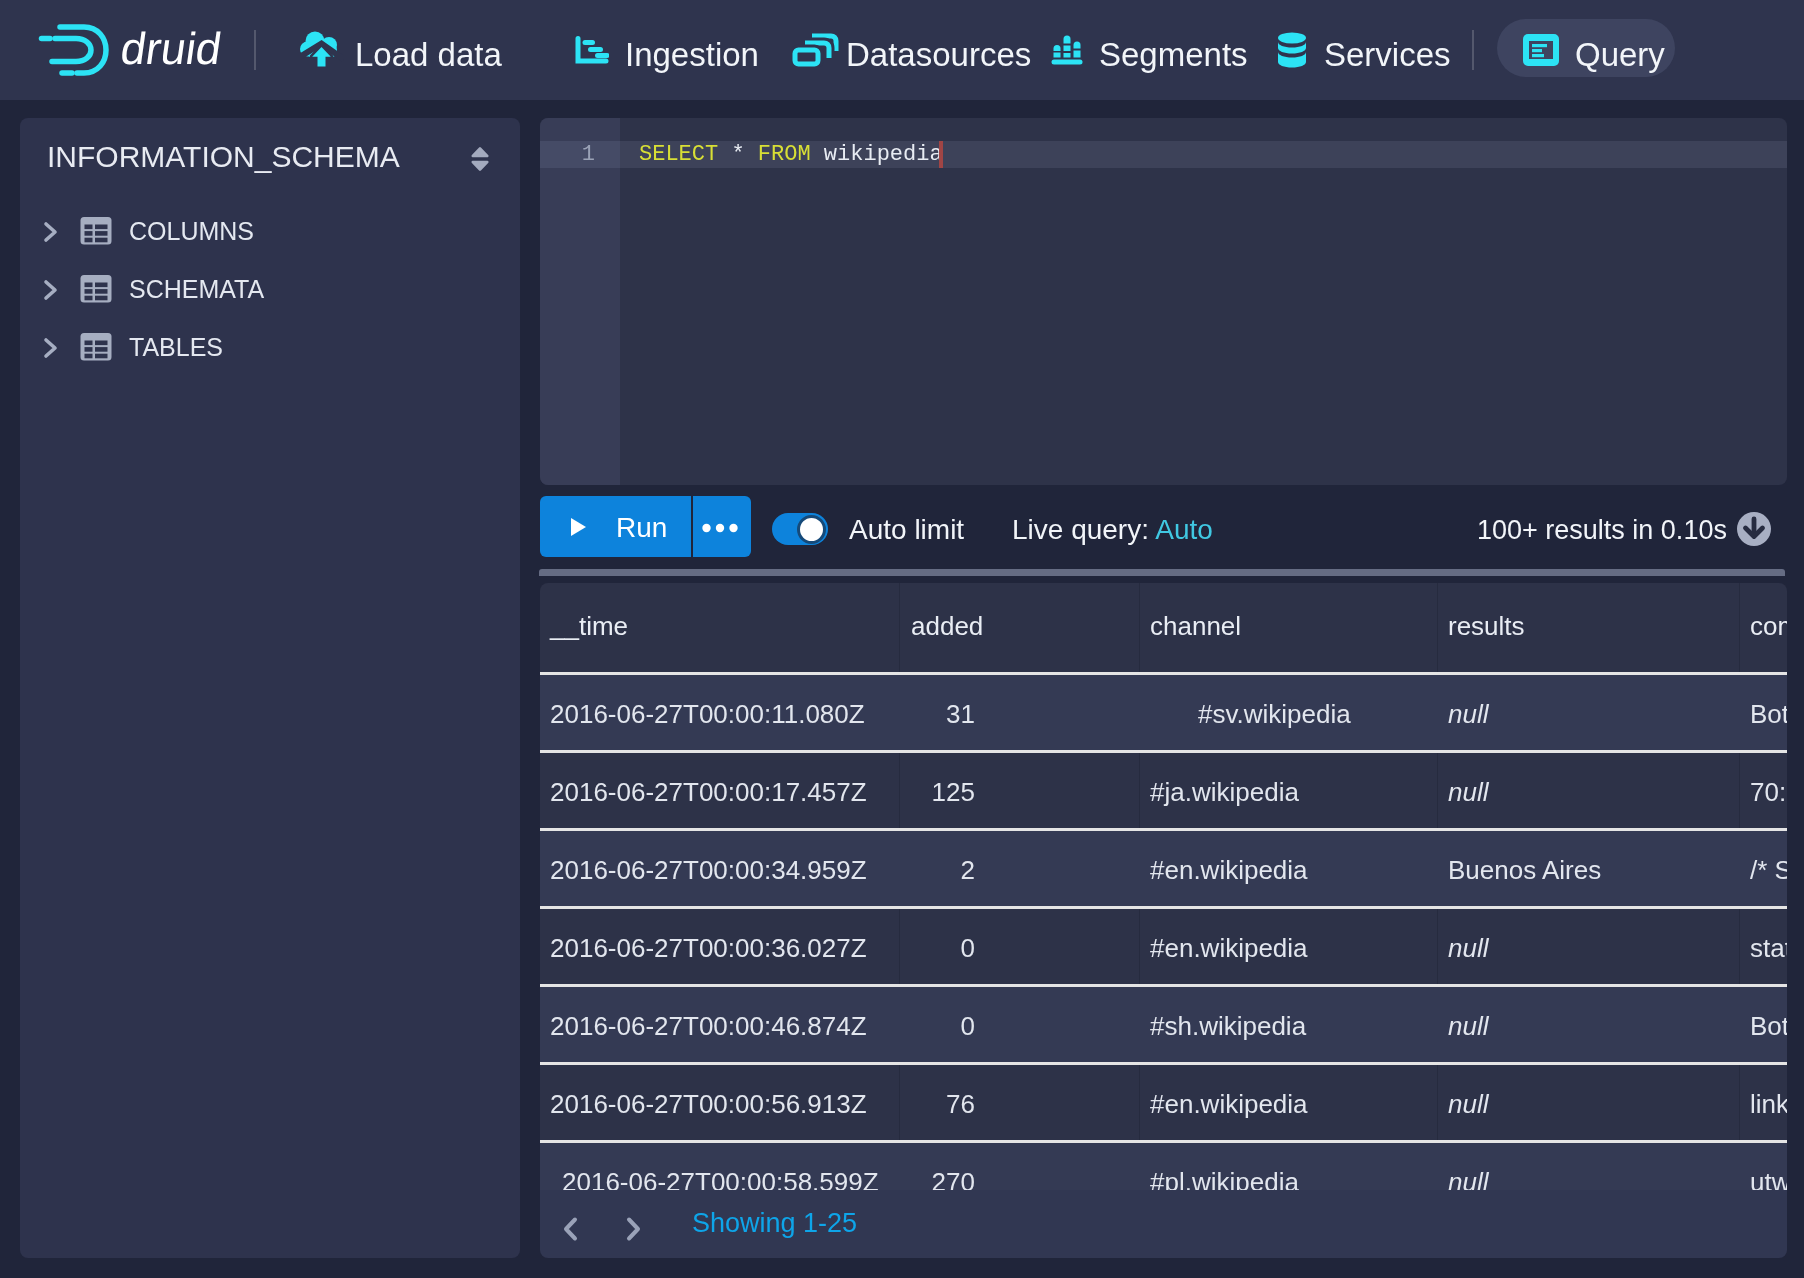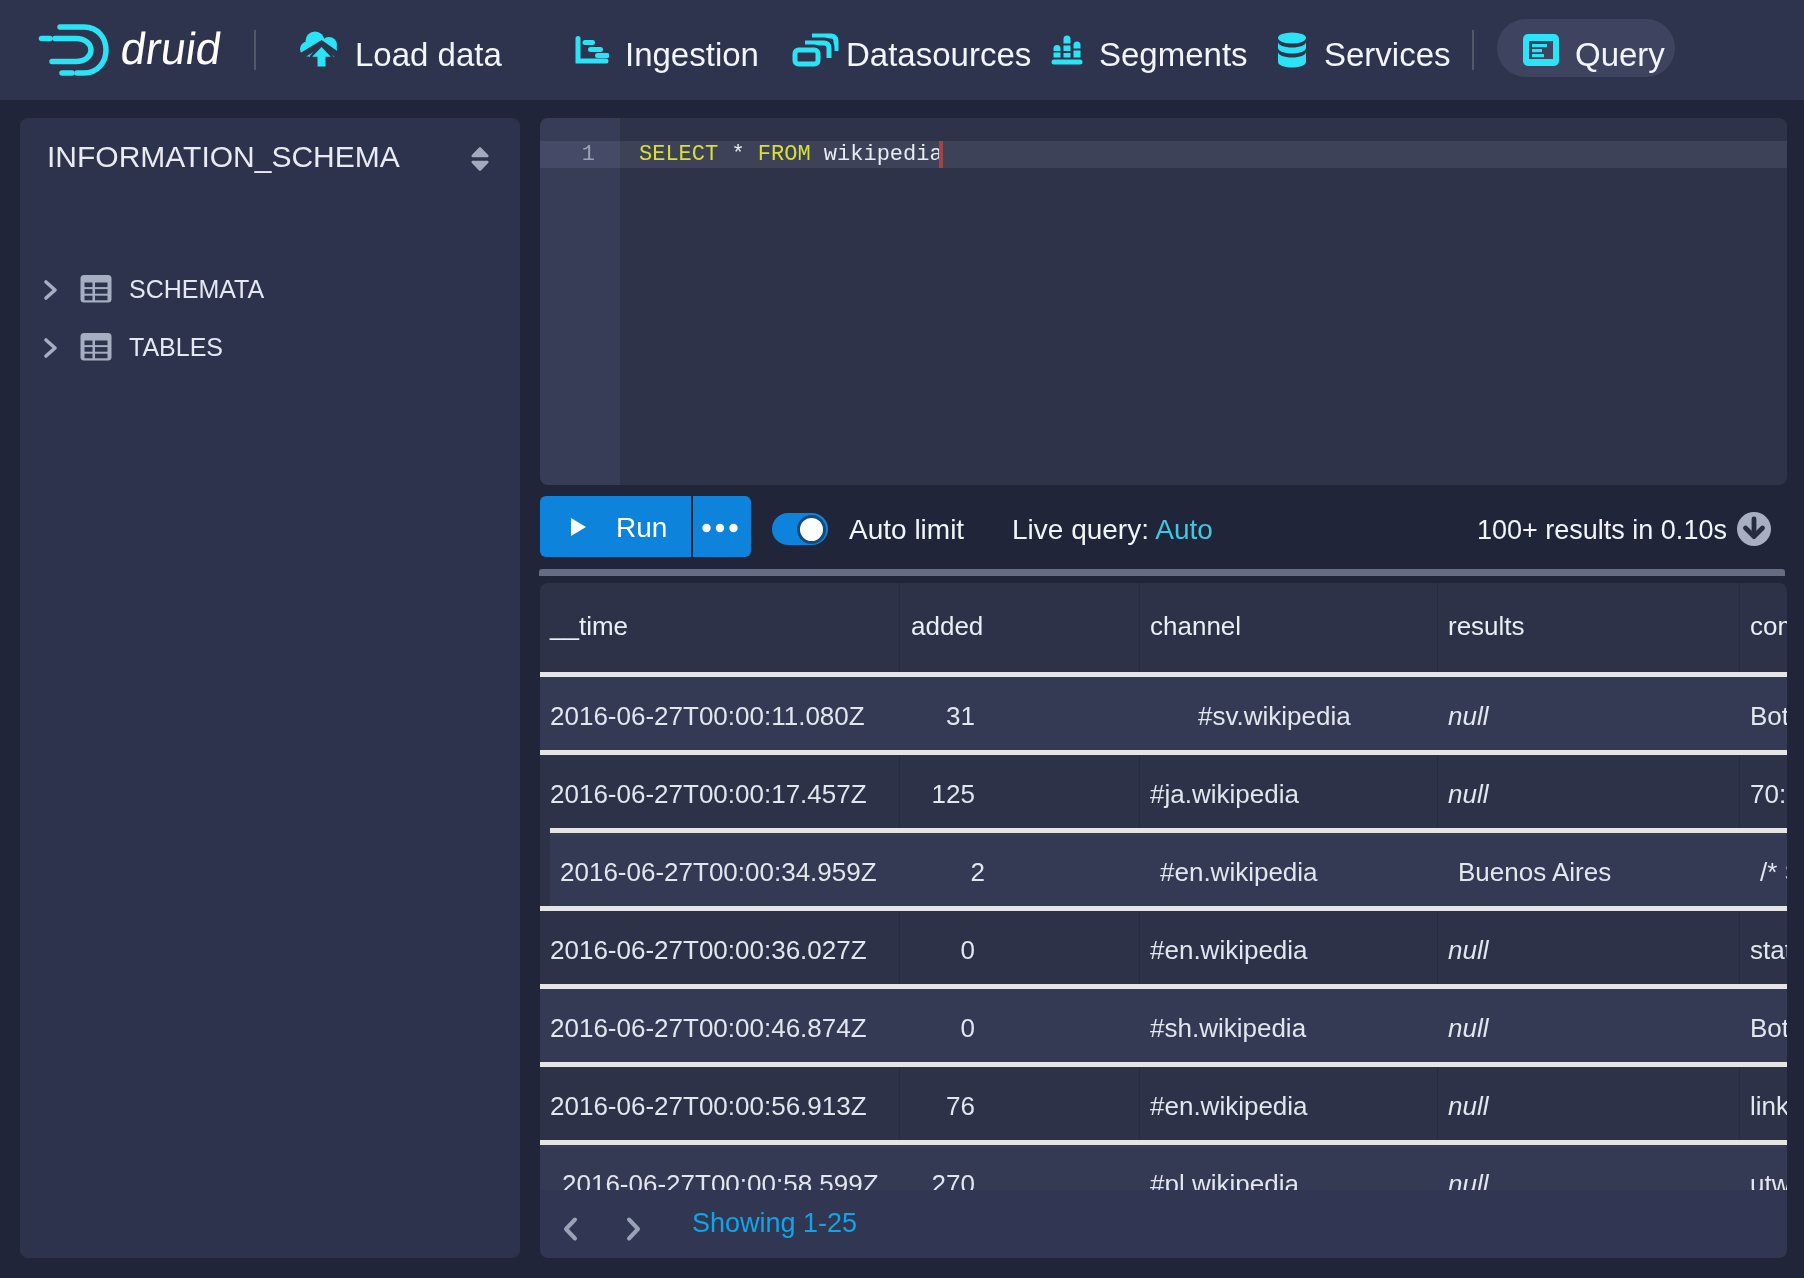--- a/index.html
+++ b/index.html
@@ -42,21 +42,21 @@
   #dlcircle { position:absolute; left:1737px; top:512px; width:34px; height:34px; border-radius:50%; background:#a8afc3; }
 
   
   #divider { position:absolute; left:539px; top:569px; width:1246px; height:7px; background:#656c83; border-radius:3px 3px 0 0; }
 
   
   #table { position:absolute; left:540px; top:583px; width:1247px; height:607px; background:#2d3248; border-radius:8px 8px 0 0; overflow:hidden; }
   .col-line { position:absolute; top:0; bottom:0; width:1px; background:#262b3f; }
   .hcell { position:absolute; top:0; height:89px; font-size:26px; color:#e9edf4; }
   .hcell span { position:absolute; top:28px; }
-  .row { position:absolute; left:0; width:1247px; height:78px; border-top:5px solid #e5e5e5; }
+  .row { position:absolute; left:0; width:1247px; height:78px; border-top:3px solid #e5e5e5; }
   .row.light { background:#343a54; }
   .cell { position:absolute; top:24px; font-size:26px; color:#e2e6ee; white-space:nowrap; }
   .num { text-align:right; }
   .null { font-style:italic; }
 
   
   #pager { position:absolute; left:540px; top:1190px; width:1247px; height:68px; background:#313752; border-radius:0 0 8px 8px; }
   #showing { position:absolute; left:152px; top:18px; font-size:27px; color:#0ea5e9; }
 </style>
 </head>
@@ -145,20 +145,37 @@
   <div class="navtext" style="left:1575px;">Query</div>
 </div>
 
 <div id="sidebar">
   <div id="schema-title">INFORMATION_SCHEMA</div>
   <svg class="abs" style="left:451px; top:28px;" width="18" height="26" viewBox="0 0 18 26">
     <path d="M 9 2.5 L 16.2 10 H 1.8 Z" fill="#a3aabe" stroke="#a3aabe" stroke-width="2.6" stroke-linejoin="round"></path>
     <path d="M 9 23.5 L 16.2 16 H 1.8 Z" fill="#a3aabe" stroke="#a3aabe" stroke-width="2.6" stroke-linejoin="round"></path>
   </svg>
 
+  <div class="treerow" style="top:85px;">
+    <svg class="abs" style="left:18px; top:17px;" width="24" height="24" viewBox="0 0 24 24">
+      <path d="M 8 4 L 17 12 L 8 20" fill="none" stroke="#a6aec2" stroke-width="3.6" stroke-linejoin="round" stroke-linecap="round"></path>
+    </svg>
+    <svg class="abs" style="left:60px; top:13px;" width="32" height="29" viewBox="0 0 32 29">
+      <rect x="0.5" y="1" width="31" height="27.5" rx="3.5" fill="#a6aec1"></rect>
+      <g fill="#2e334d">
+        <rect x="4.5" y="8.5" width="8" height="4.6"></rect>
+          <rect x="15" y="8.5" width="12.5" height="4.6"></rect>
+        <rect x="4.5" y="15.1" width="8" height="4.6"></rect>
+          <rect x="15" y="15.1" width="12.5" height="4.6"></rect>
+        <rect x="4.5" y="21.7" width="8" height="4.6"></rect>
+          <rect x="15" y="21.7" width="12.5" height="4.6"></rect>
+      </g>
+    </svg>
+    <div class="treelabel">COLUMNS</div>
+  </div>
   <div class="treerow" style="top:143px;">
     <svg class="abs" style="left:18px; top:17px;" width="24" height="24" viewBox="0 0 24 24">
       <path d="M 8 4 L 17 12 L 8 20" fill="none" stroke="#a6aec2" stroke-width="3.6" stroke-linejoin="round" stroke-linecap="round"></path>
     </svg>
     <svg class="abs" style="left:60px; top:13px;" width="32" height="29" viewBox="0 0 32 29">
       <rect x="0.5" y="1" width="31" height="27.5" rx="3.5" fill="#a6aec1"></rect>
       <g fill="#2e334d">
         <rect x="4.5" y="8.5" width="8" height="4.6"></rect>
           <rect x="15" y="8.5" width="12.5" height="4.6"></rect>
         <rect x="4.5" y="15.1" width="8" height="4.6"></rect>
@@ -254,21 +271,21 @@
     <div class="cell null" style="left:908px;">null</div>
     <div class="cell" style="left:1210px;">Bot: Lägger till {{T</div>
   </div>
   <div class="row" style="top:167px;">
     <div class="cell" style="left:10px;">2016-06-27T00:00:17.457Z</div>
     <div class="cell num" style="left:371px; width:64px;">125</div>
     <div class="cell" style="left:610px;text-align:center;">#ja.wikipedia</div>
     <div class="cell null" style="left:908px;">null</div>
     <div class="cell" style="left:1210px;">70:0:0:0:0:0:0:0</div>
   </div>
-  <div class="row light" style="top:245px;margin-left:10px;">
+  <div class="row light" style="top:245px;">
     <div class="cell" style="left:10px;">2016-06-27T00:00:34.959Z</div>
     <div class="cell num" style="left:371px; width:64px;">2</div>
     <div class="cell" style="left:610px;">#en.wikipedia</div>
     <div class="cell" style="left:908px;">Buenos Aires</div>
     <div class="cell" style="left:1210px;">/* Status of peopl</div>
   </div>
   <div class="row" style="top:323px;">
     <div class="cell" style="left:10px;">2016-06-27T00:00:36.027Z</div>
     <div class="cell num" style="left:371px; width:64px;">0</div>
     <div class="cell" style="left:610px;">#en.wikipedia</div>

